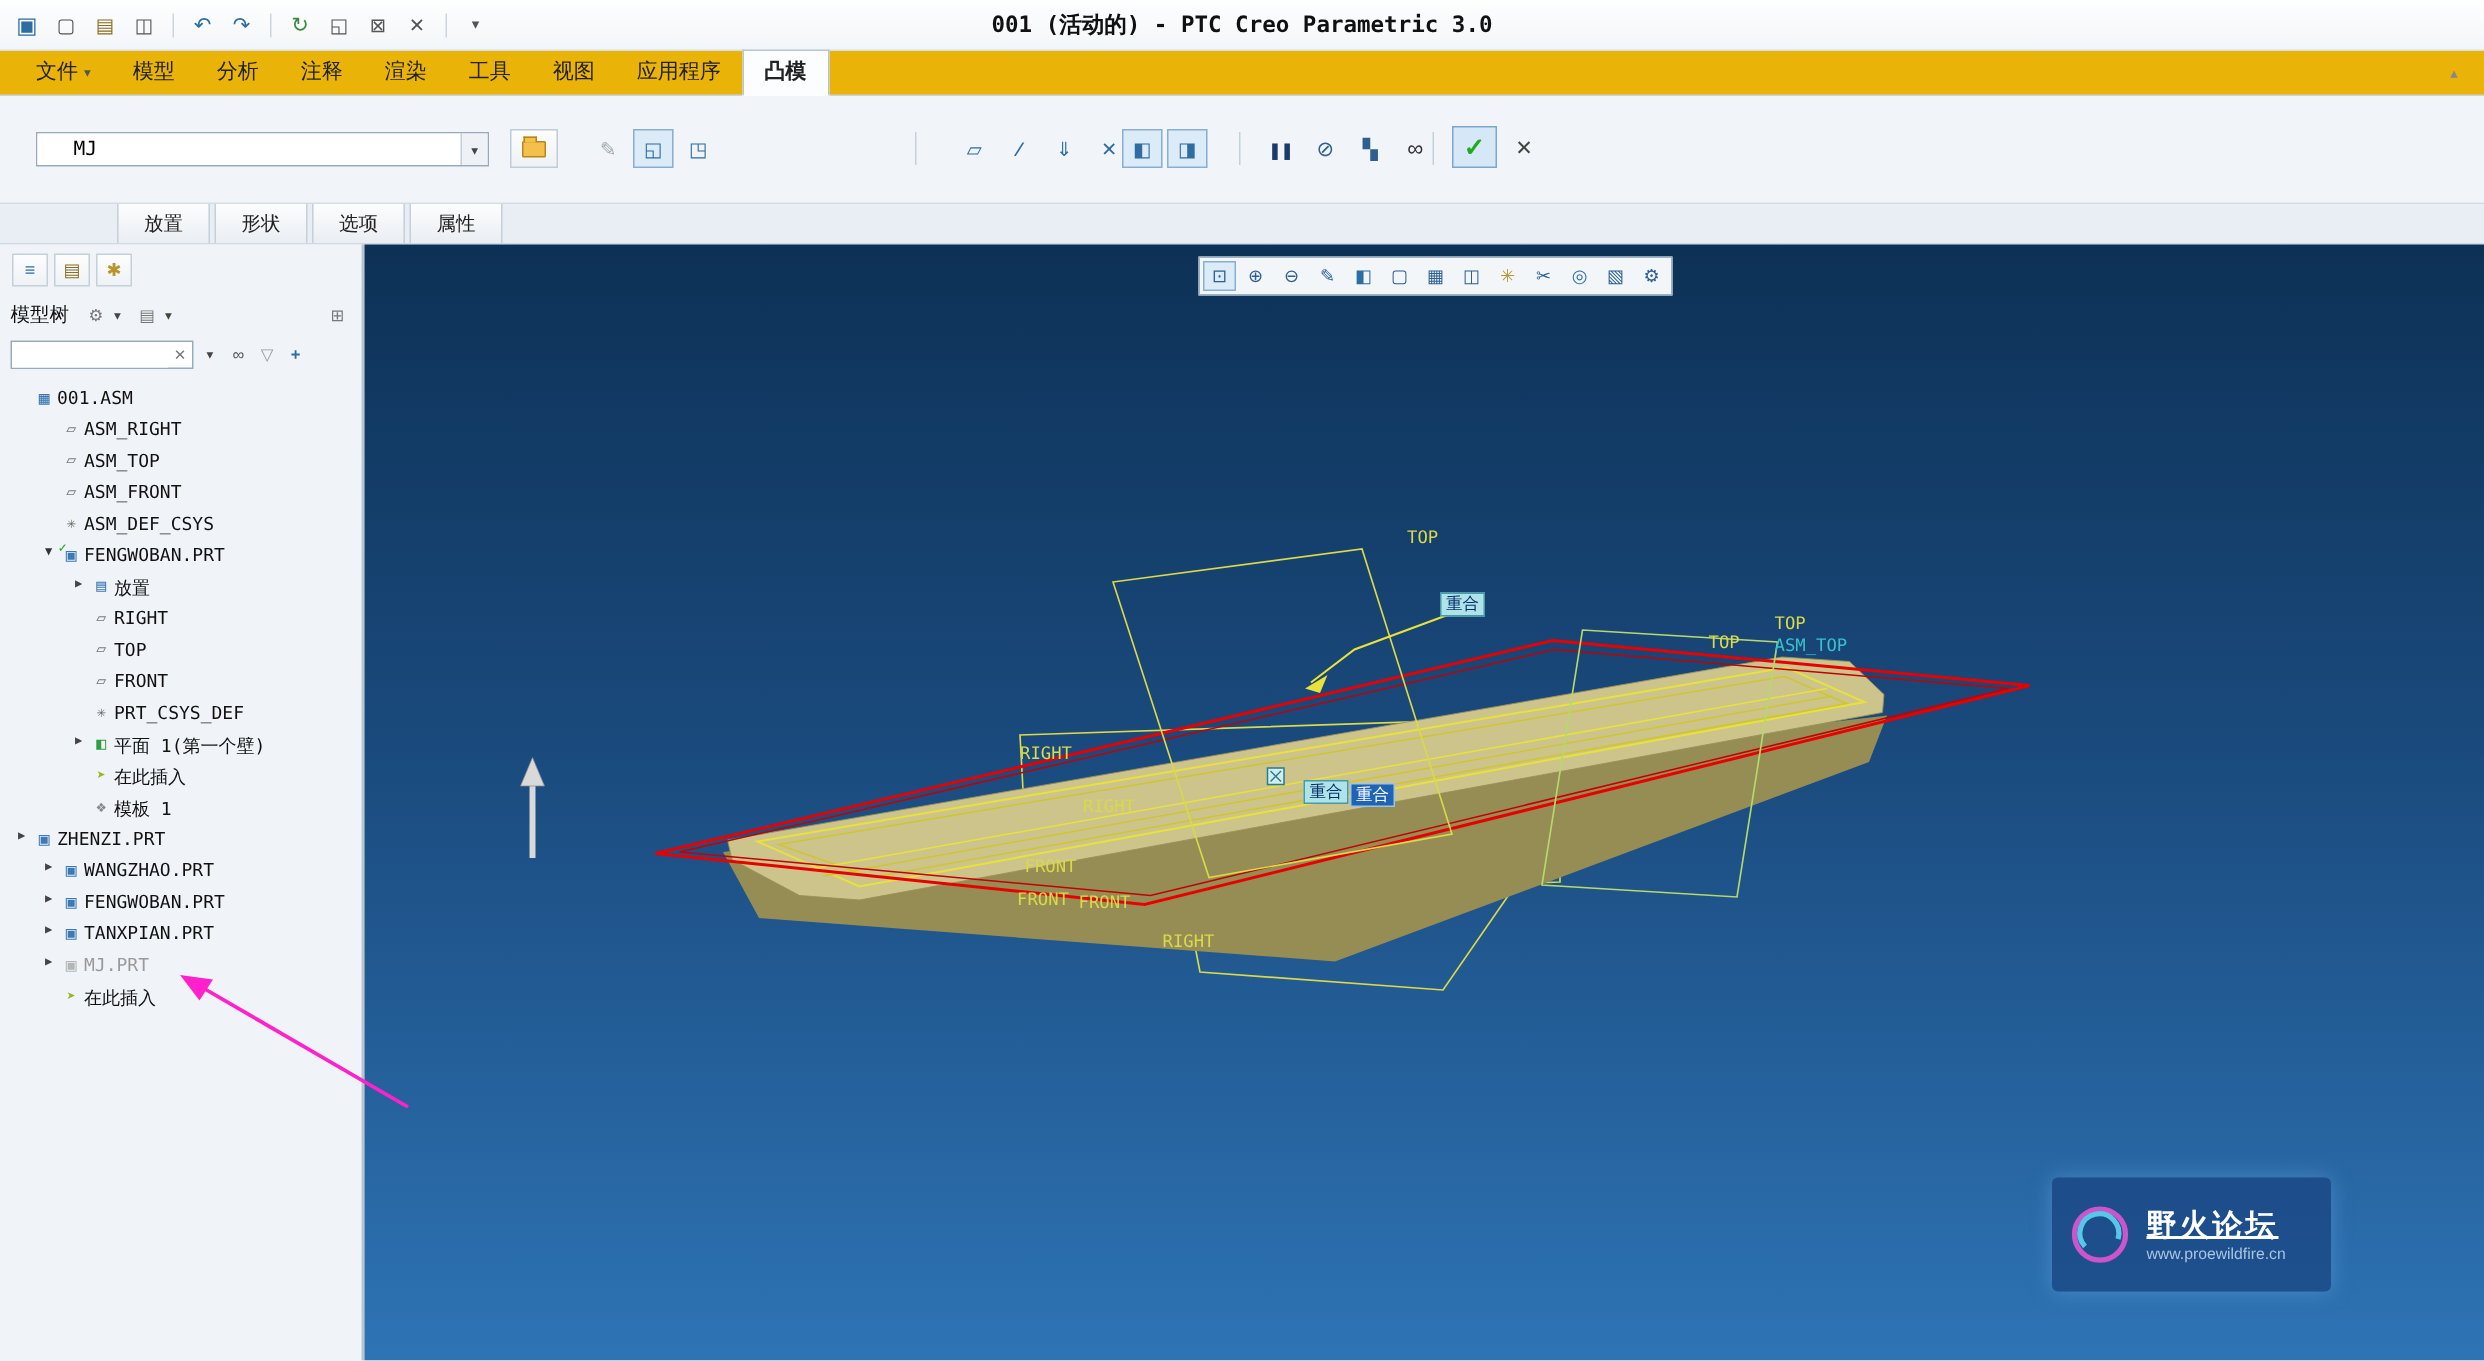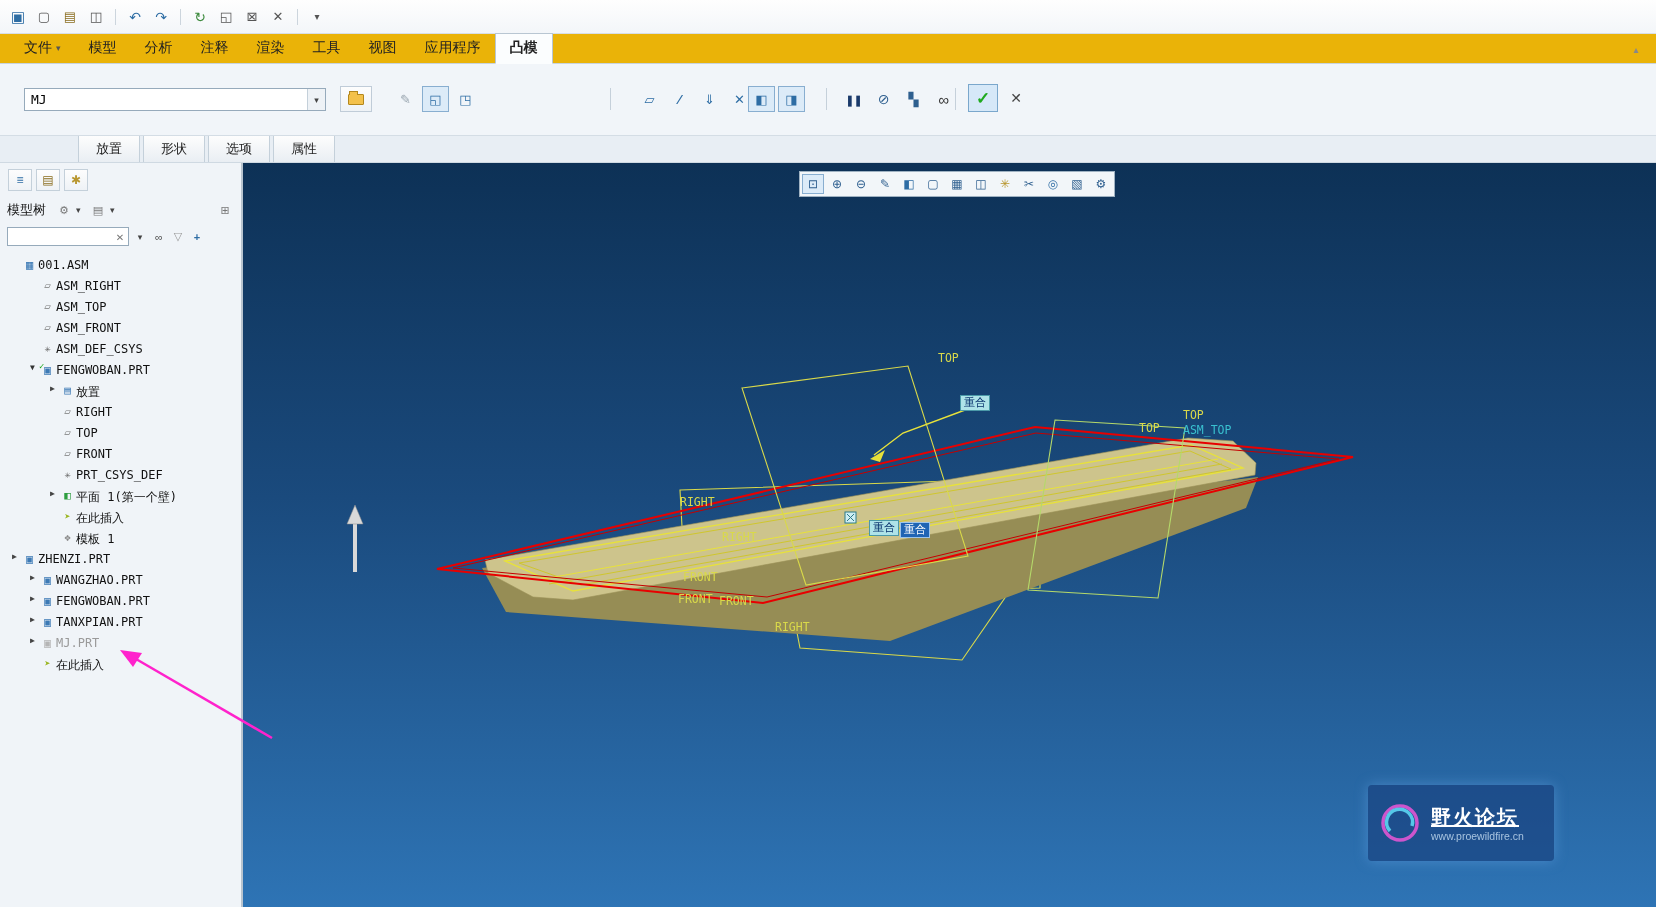--- a/index.html
+++ b/index.html
@@ -24,21 +24,21 @@
   .rtab.active { background:#fbfdfe; border:1px solid #b8c6d2; border-bottom:1px solid #fbfdfe;
     margin-bottom:-1px; font-weight:bold; }
   .rtab .caret { font-size:9px; color:#555; }
   .rib-min { position:absolute; right:10px; bottom:5px; width:20px; height:18px;
     display:flex; align-items:center; justify-content:center; }
 
   
   .dashboard { position:relative; height:72px; background:#f1f5f9; border-bottom:1px solid #d4dde5; }
   .combo { position:absolute; left:24px; top:24px; width:302px; height:23px; background:#fff;
     border:1px solid #96aabb; display:flex; }
-  .combo-input { flex:1; border:none; outline:none; padding:2px 6px;
+  .combo-input { flex:1; border:none; outline:none; padding:2px 24px;
     font-family:"DejaVu Sans Mono",monospace; font-size:13px; }
   .combo-caret { width:18px; border:none; border-left:1px solid #c4d0da; background:#eef2f6;
     font-size:9px; color:#444; }
   .dbtn { position:relative; width:27px; height:26px; background:transparent;
     border:1px solid transparent; display:flex; align-items:center; justify-content:center;
     font-size:13px; color:#2e5f8f; }
   .dbtn.toggled { background:#dcebf8; border-color:#88aed0; }
   .dgroup { position:absolute; top:22px; display:flex; gap:3px; }
   .folder-btn { position:absolute; left:340px; top:22px; width:32px; height:26px;
     border:1px solid #c0ccd8; background:linear-gradient(#fdfdfd,#eef2f6);
@@ -201,20 +201,21 @@
     <span class="qbtn" data-icon="undo"></span>
     <span class="qbtn" data-icon="redo"></span>
     <span class="vsep-t"></span>
     <span class="qbtn" data-icon="regenerate"></span>
     <span class="qbtn" data-icon="window-cascade"></span>
     <span class="qbtn" data-icon="window-close"></span>
     <span class="qbtn" data-icon="close"></span>
     <span class="vsep-t"></span>
     <span class="qbtn" data-icon="more"></span>
   </div>
+  <div class="win-title">001 (活动的) - PTC Creo Parametric 3.0</div>
 </div>
 
 <div class="ribbonrow">
   <div class="rtab">
     <span>文件</span>
     <span class="caret">▾</span>
   </div>
   <div class="rtab">模型</div>
   <div class="rtab">分析</div>
   <div class="rtab">注释</div>

